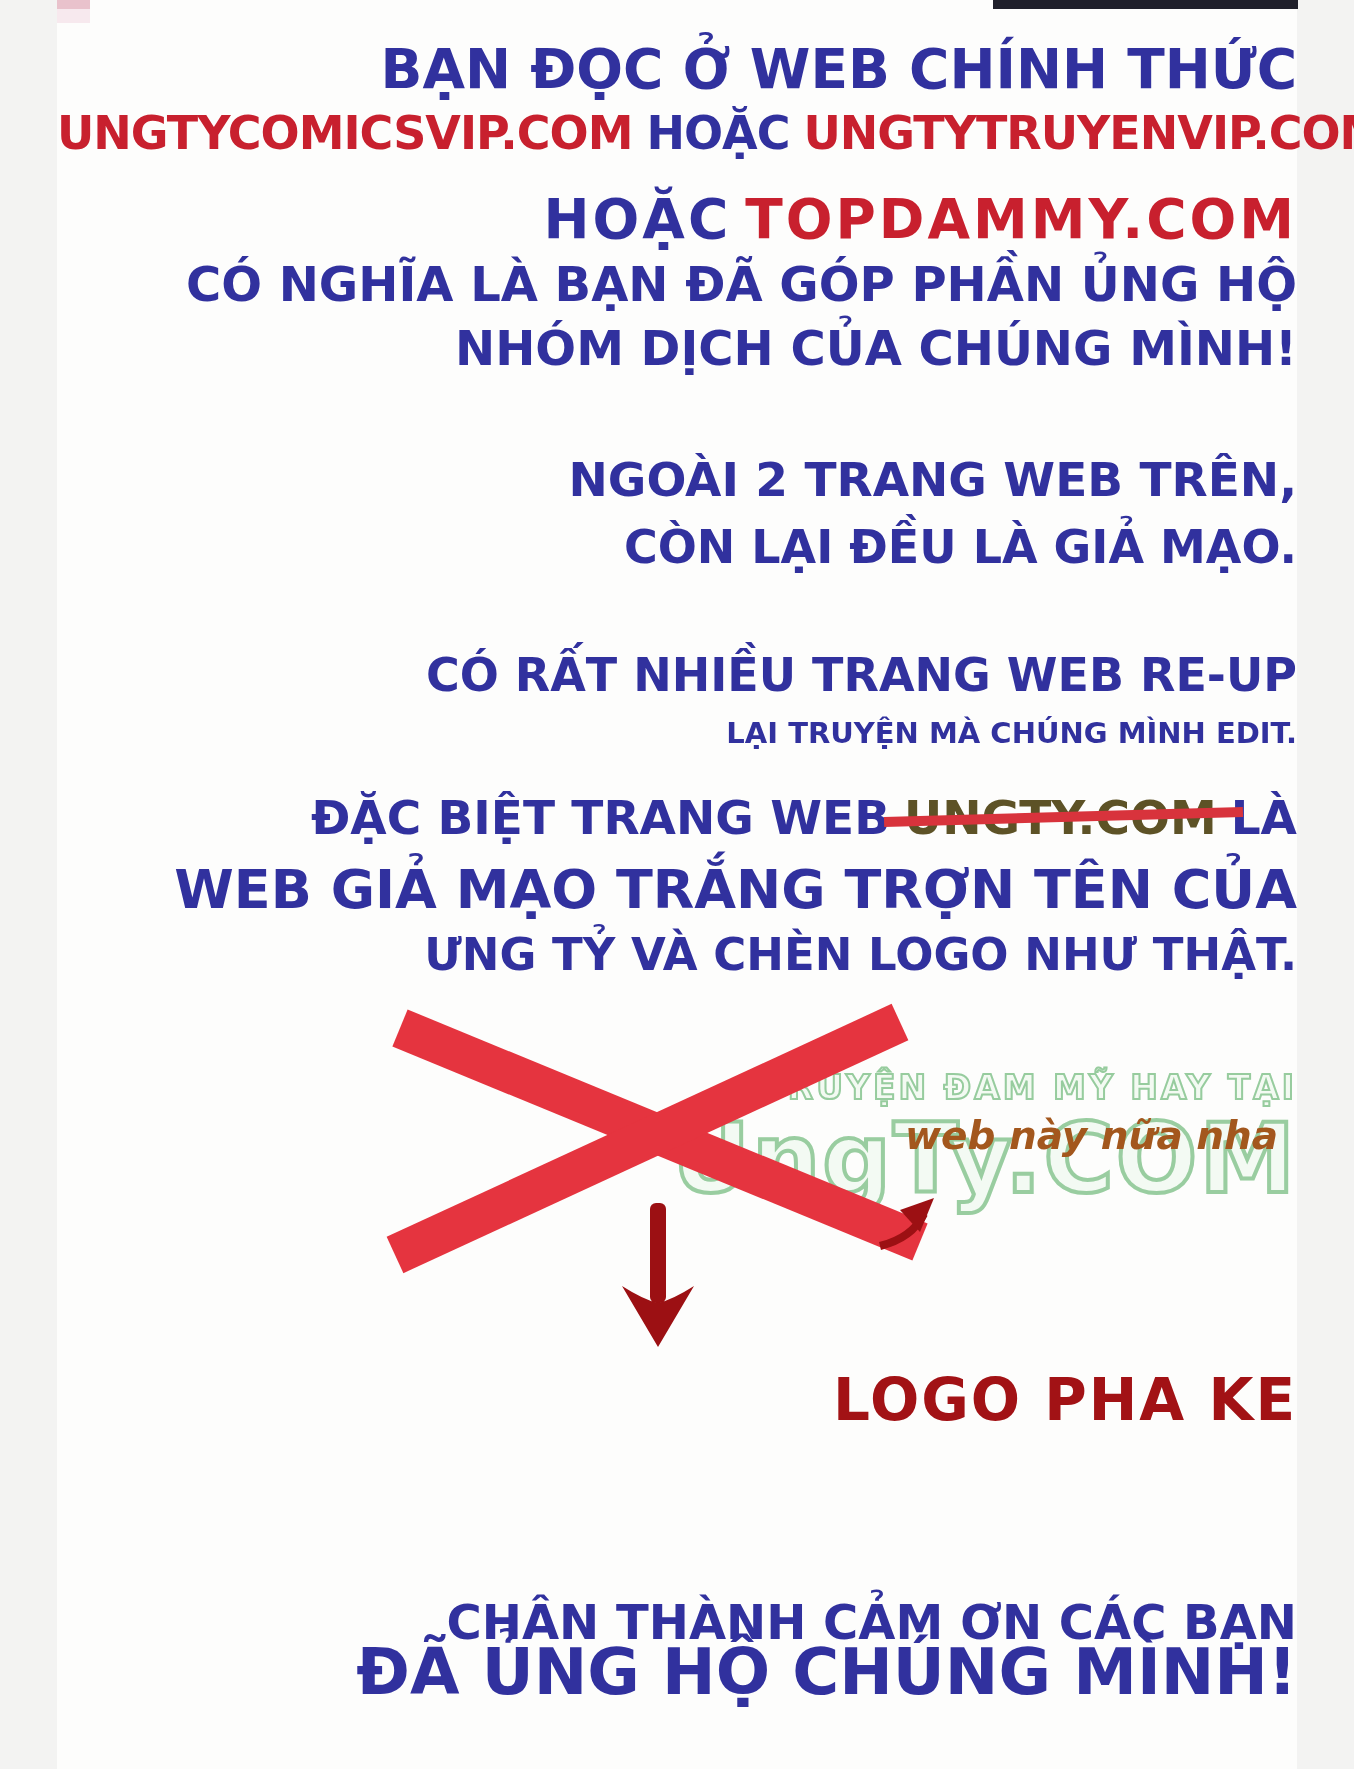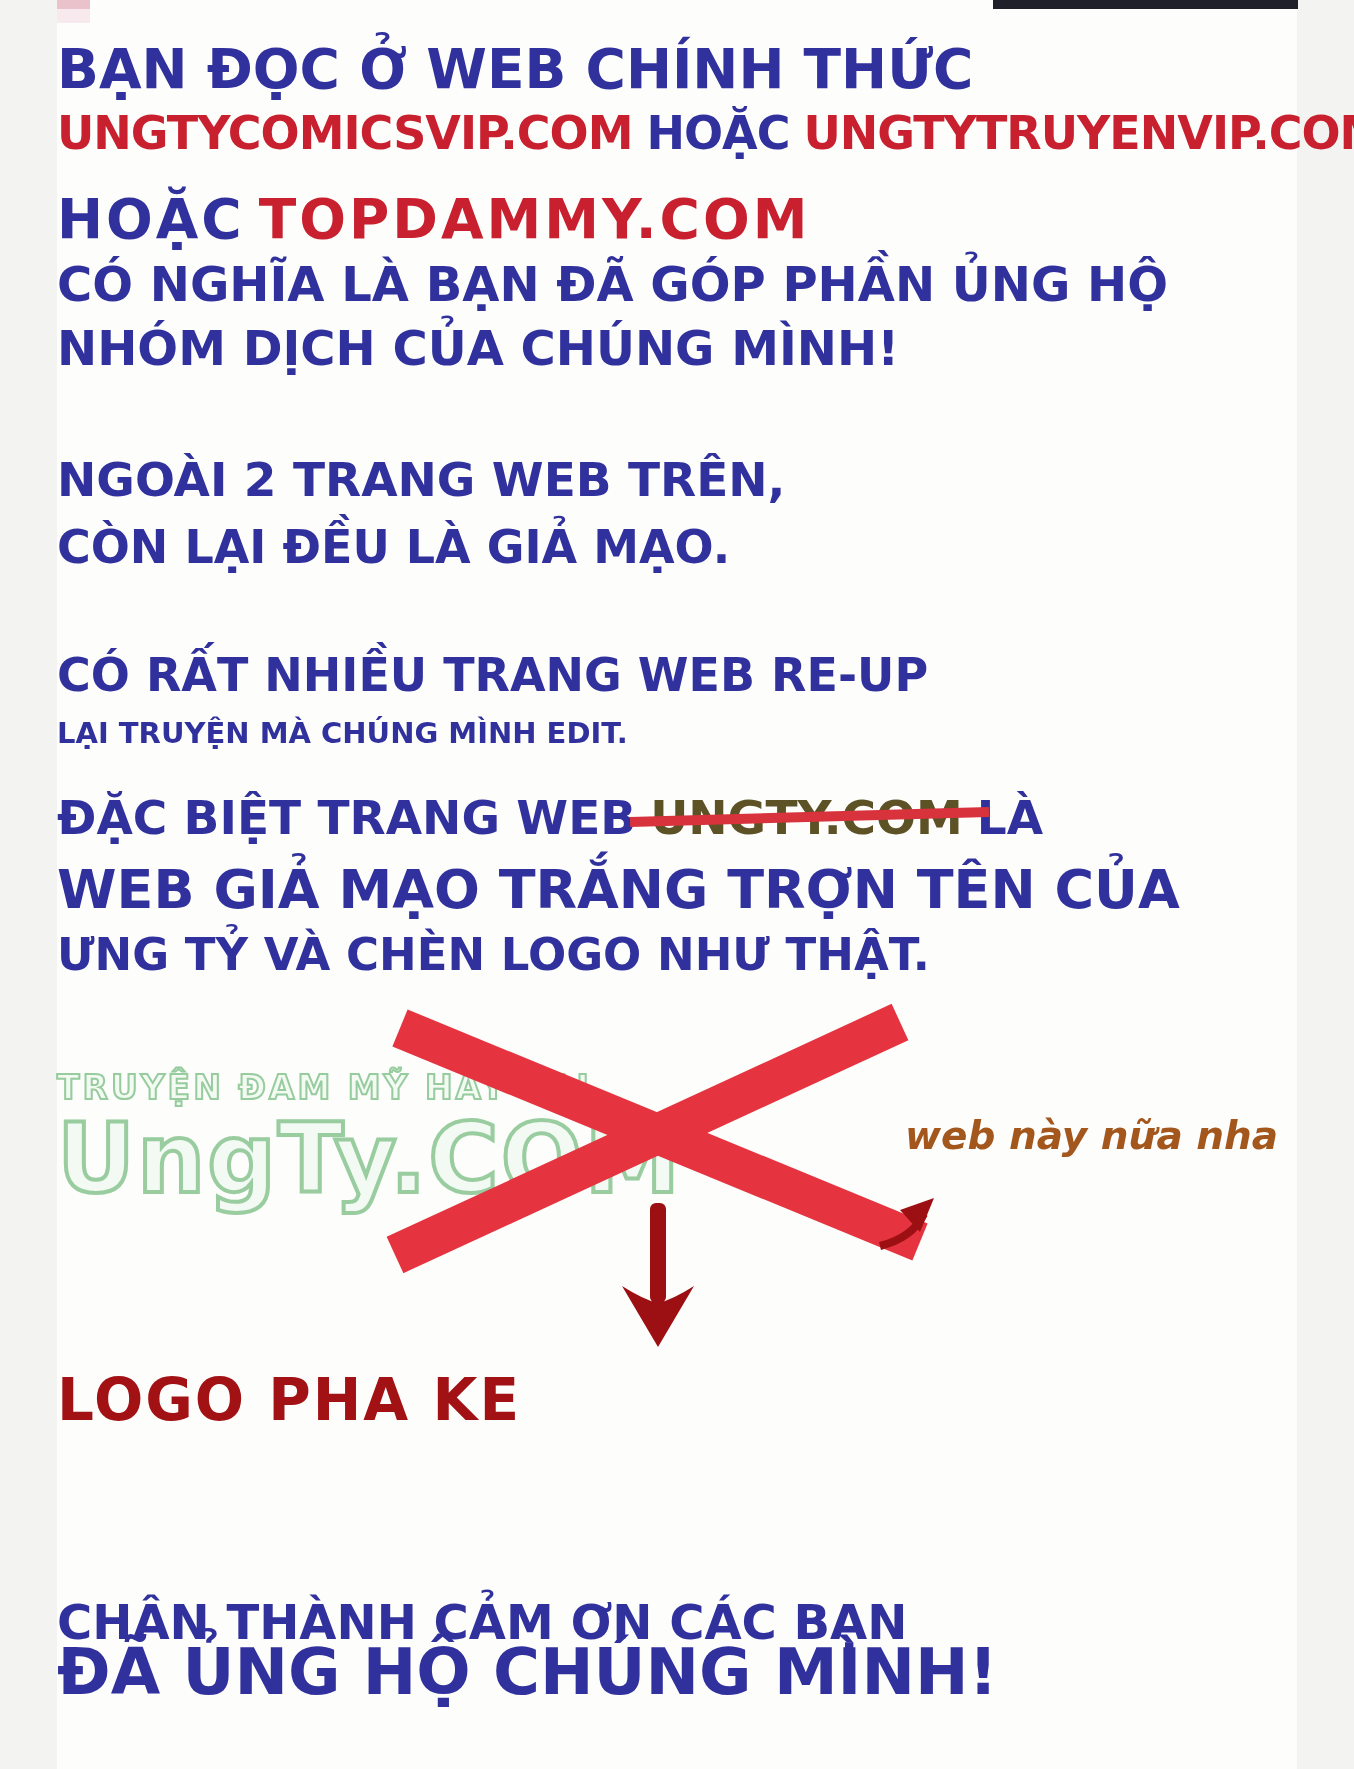--- a/index.html
+++ b/index.html
@@ -18,21 +18,21 @@
   }
   .pink-tab{
     position:absolute;left:57px;top:0;width:33px;height:9px;
     background:var(--pink-tab,#e9c2cc);
   }
   .pink-tab-faint{
     position:absolute;left:57px;top:9px;width:33px;height:14px;
     background:#f7e9ee;
   }
   .line{
-    position:absolute;left:57px;width:1240px;text-align:left;
+    position:absolute;left:57px;width:1240px;text-align:right;
     font-weight:bold;white-space:nowrap;line-height:1.2;
     font-family:"DejaVu Sans",sans-serif;
   }
   .blue{color:var(--blue,#31319e);}
   .red{color:var(--red,#c8202e);}
   .olive{color:var(--olive,#5d5226);}
   .gap{display:inline-block;width:14px;}
   .struck{position:relative;display:inline-block;}
   .struck::after{
     content:"";position:absolute;left:-20px;right:-26px;top:50%;height:10px;

